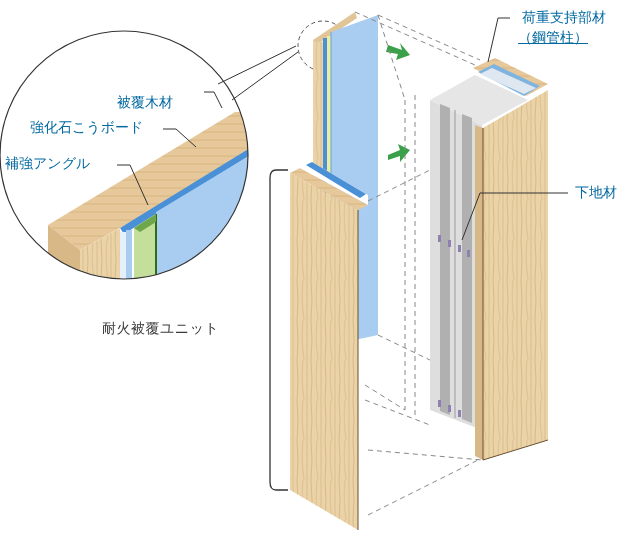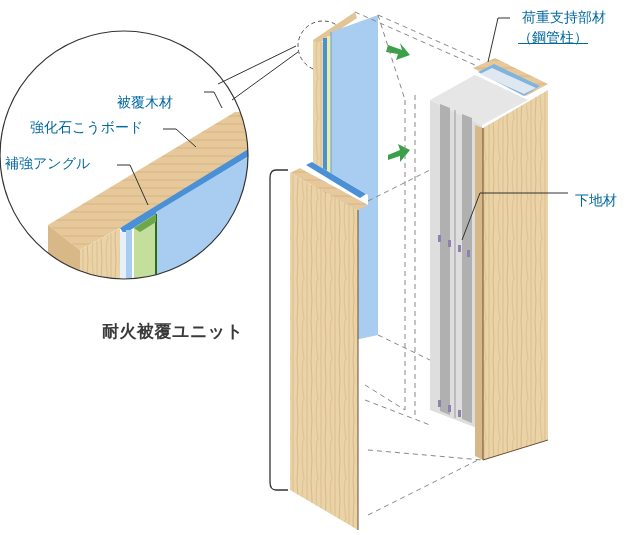--- a/index.html
+++ b/index.html
@@ -1,20 +1,20 @@
 <!DOCTYPE html>
 <html><head>
 <meta charset="utf-8">
 <style>
   html, body { margin:0; padding:0; background:#ffffff; }
   body { width:640px; height:535px; position:relative; overflow:hidden;
          font-family:"DejaVu Sans", "Liberation Sans", sans-serif; }
   #diagram { position:absolute; left:0; top:0; width:640px; height:535px; }
   .lbl { position:absolute; color:#0369a1; font-size:14px; line-height:17px; white-space:nowrap; }
-  .lbl-bold { position:absolute; color:#3a3a3a; font-size:17px; font-weight:bold; white-space:nowrap; letter-spacing:0.5px; }
+  .lbl-bold { position:absolute; color:#3a3a3a; font-size:14px; font-weight:normal; white-space:nowrap; letter-spacing:0.5px; }
 </style>
 </head>
 <body>
 
 <svg id="diagram" viewBox="0 0 640 535" xmlns="http://www.w3.org/2000/svg">
   <defs>
     <pattern id="woodgrain" width="14" height="40" patternUnits="userSpaceOnUse">
       <rect width="14" height="40" fill="#ebd3a8"></rect>
       <path d="M3 0 Q5 20 3 40" stroke="#d9b987" stroke-width="1" fill="none"></path>
       <path d="M9 0 Q7 20 10 40" stroke="#e0c395" stroke-width="1.2" fill="none"></path>
@@ -125,13 +125,13 @@
   <path d="M510 18 L498 18 L488 62" stroke="#333" stroke-width="1" fill="none"></path>
   <path d="M568 193 L480 193 L462 240" stroke="#333" stroke-width="1" fill="none"></path>
 </svg>
 
 <div class="lbl" style="left:117px;top:94px;">被覆木材</div>
 <div class="lbl" style="left:30px;top:119px;">強化石こうボード</div>
 <div class="lbl" style="left:5px;top:155px;">補強アングル</div>
 <div class="lbl-bold" style="left:102px;top:320px;">耐火被覆ユニット</div>
 <div class="lbl" style="left:522px;top:9px;">荷重支持部材</div>
 <div class="lbl" style="left:518px;top:29px;text-decoration:underline;">（鋼管柱）</div>
-<div class="lbl" style="left:575px;top:184px;margin-top:8px;">下地材</div>
+<div class="lbl" style="left:575px;top:184px;">下地材</div>
 
 </body></html>

